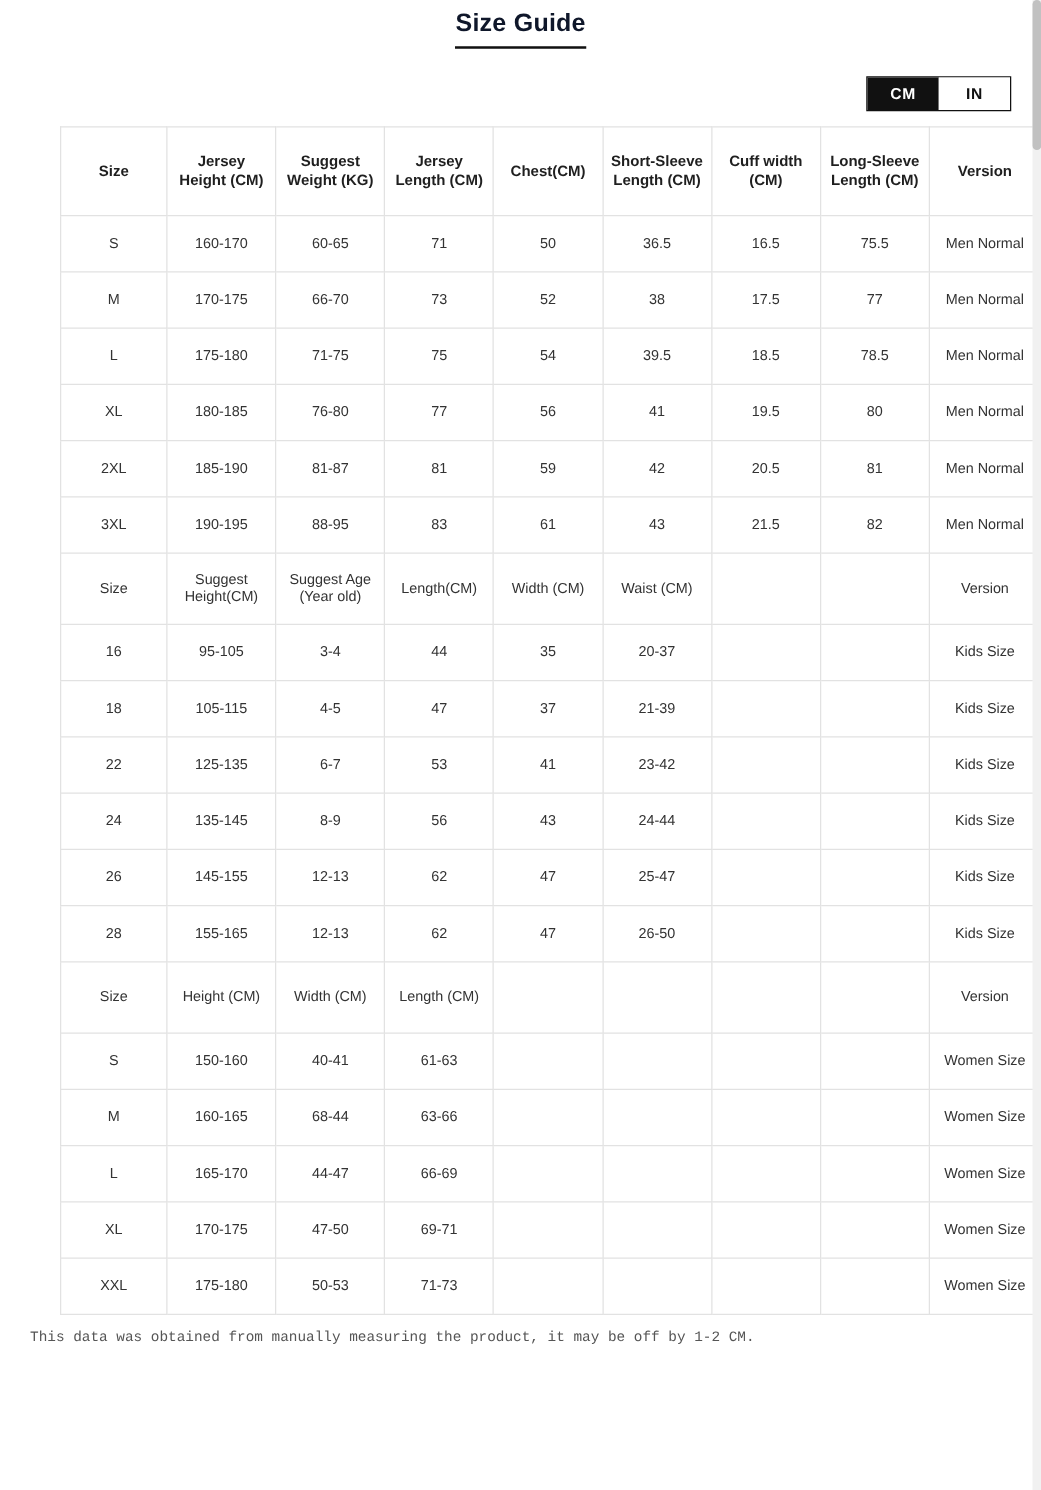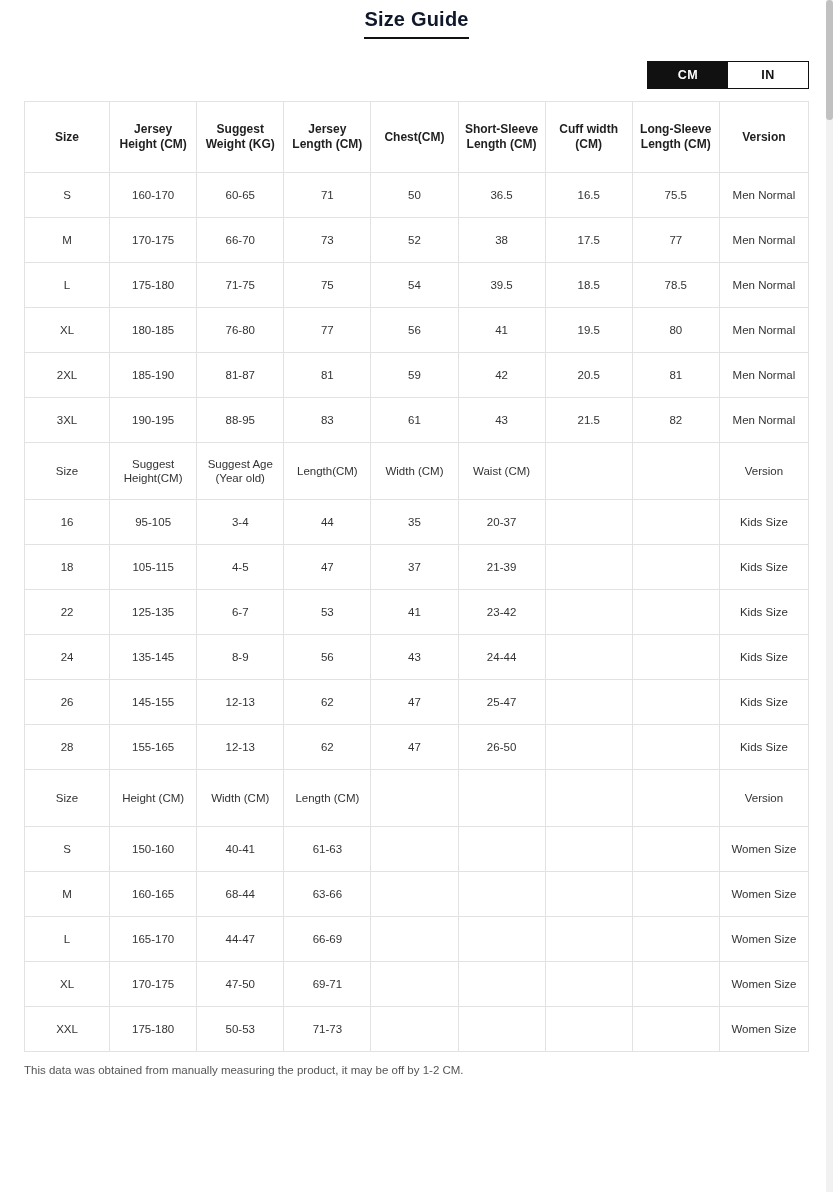--- a/index.html
+++ b/index.html
@@ -39,40 +39,41 @@
     justify-content: flex-end;
     margin-top: 22px;
     margin-bottom: 12px;
   }
   .unit-toggle {
     display: flex;
     border: 1px solid #111111;
     height: 26px;
   }
   .unit-btn {
-    width: 80px;
+    width: 57px;
     display: flex;
     align-items: center;
     justify-content: center;
     font-size: 12.5px;
     font-weight: bold;
     letter-spacing: 0.5px;
     cursor: pointer;
     user-select: none;
     background: #ffffff;
     color: #111111;
   }
   .unit-btn.active {
     background: #111111;
     color: #ffffff;
   }
   table.size-table {
     width: 100%;
     border-collapse: collapse;
     table-layout: fixed;
+    margin-left: 24px;
   }
   table.size-table th,
   table.size-table td {
     border: 1px solid #e2e2e2;
     text-align: center;
     vertical-align: middle;
     font-size: 11.5px;
     color: #333333;
     padding: 6px 3px;
     height: 35px;
@@ -101,20 +102,21 @@
   col.c4 { width: 86px; }
   col.c5 { width: 86px; }
   col.c6 { width: 86px; }
   col.c7 { width: 86px; }
   col.c8 { width: 88px; }
   .footnote {
     margin-top: 12px;
     padding-bottom: 16px;
     font-size: 11.5px;
     color: #555555;
+    font-family: Liberation Mono, monospace;
   }
   .scrollbar {
     position: absolute;
     top: 0;
     right: 0;
     width: 7px;
     height: 1192px;
     background: #f1f1f1;
   }
   .scrollbar-thumb {

